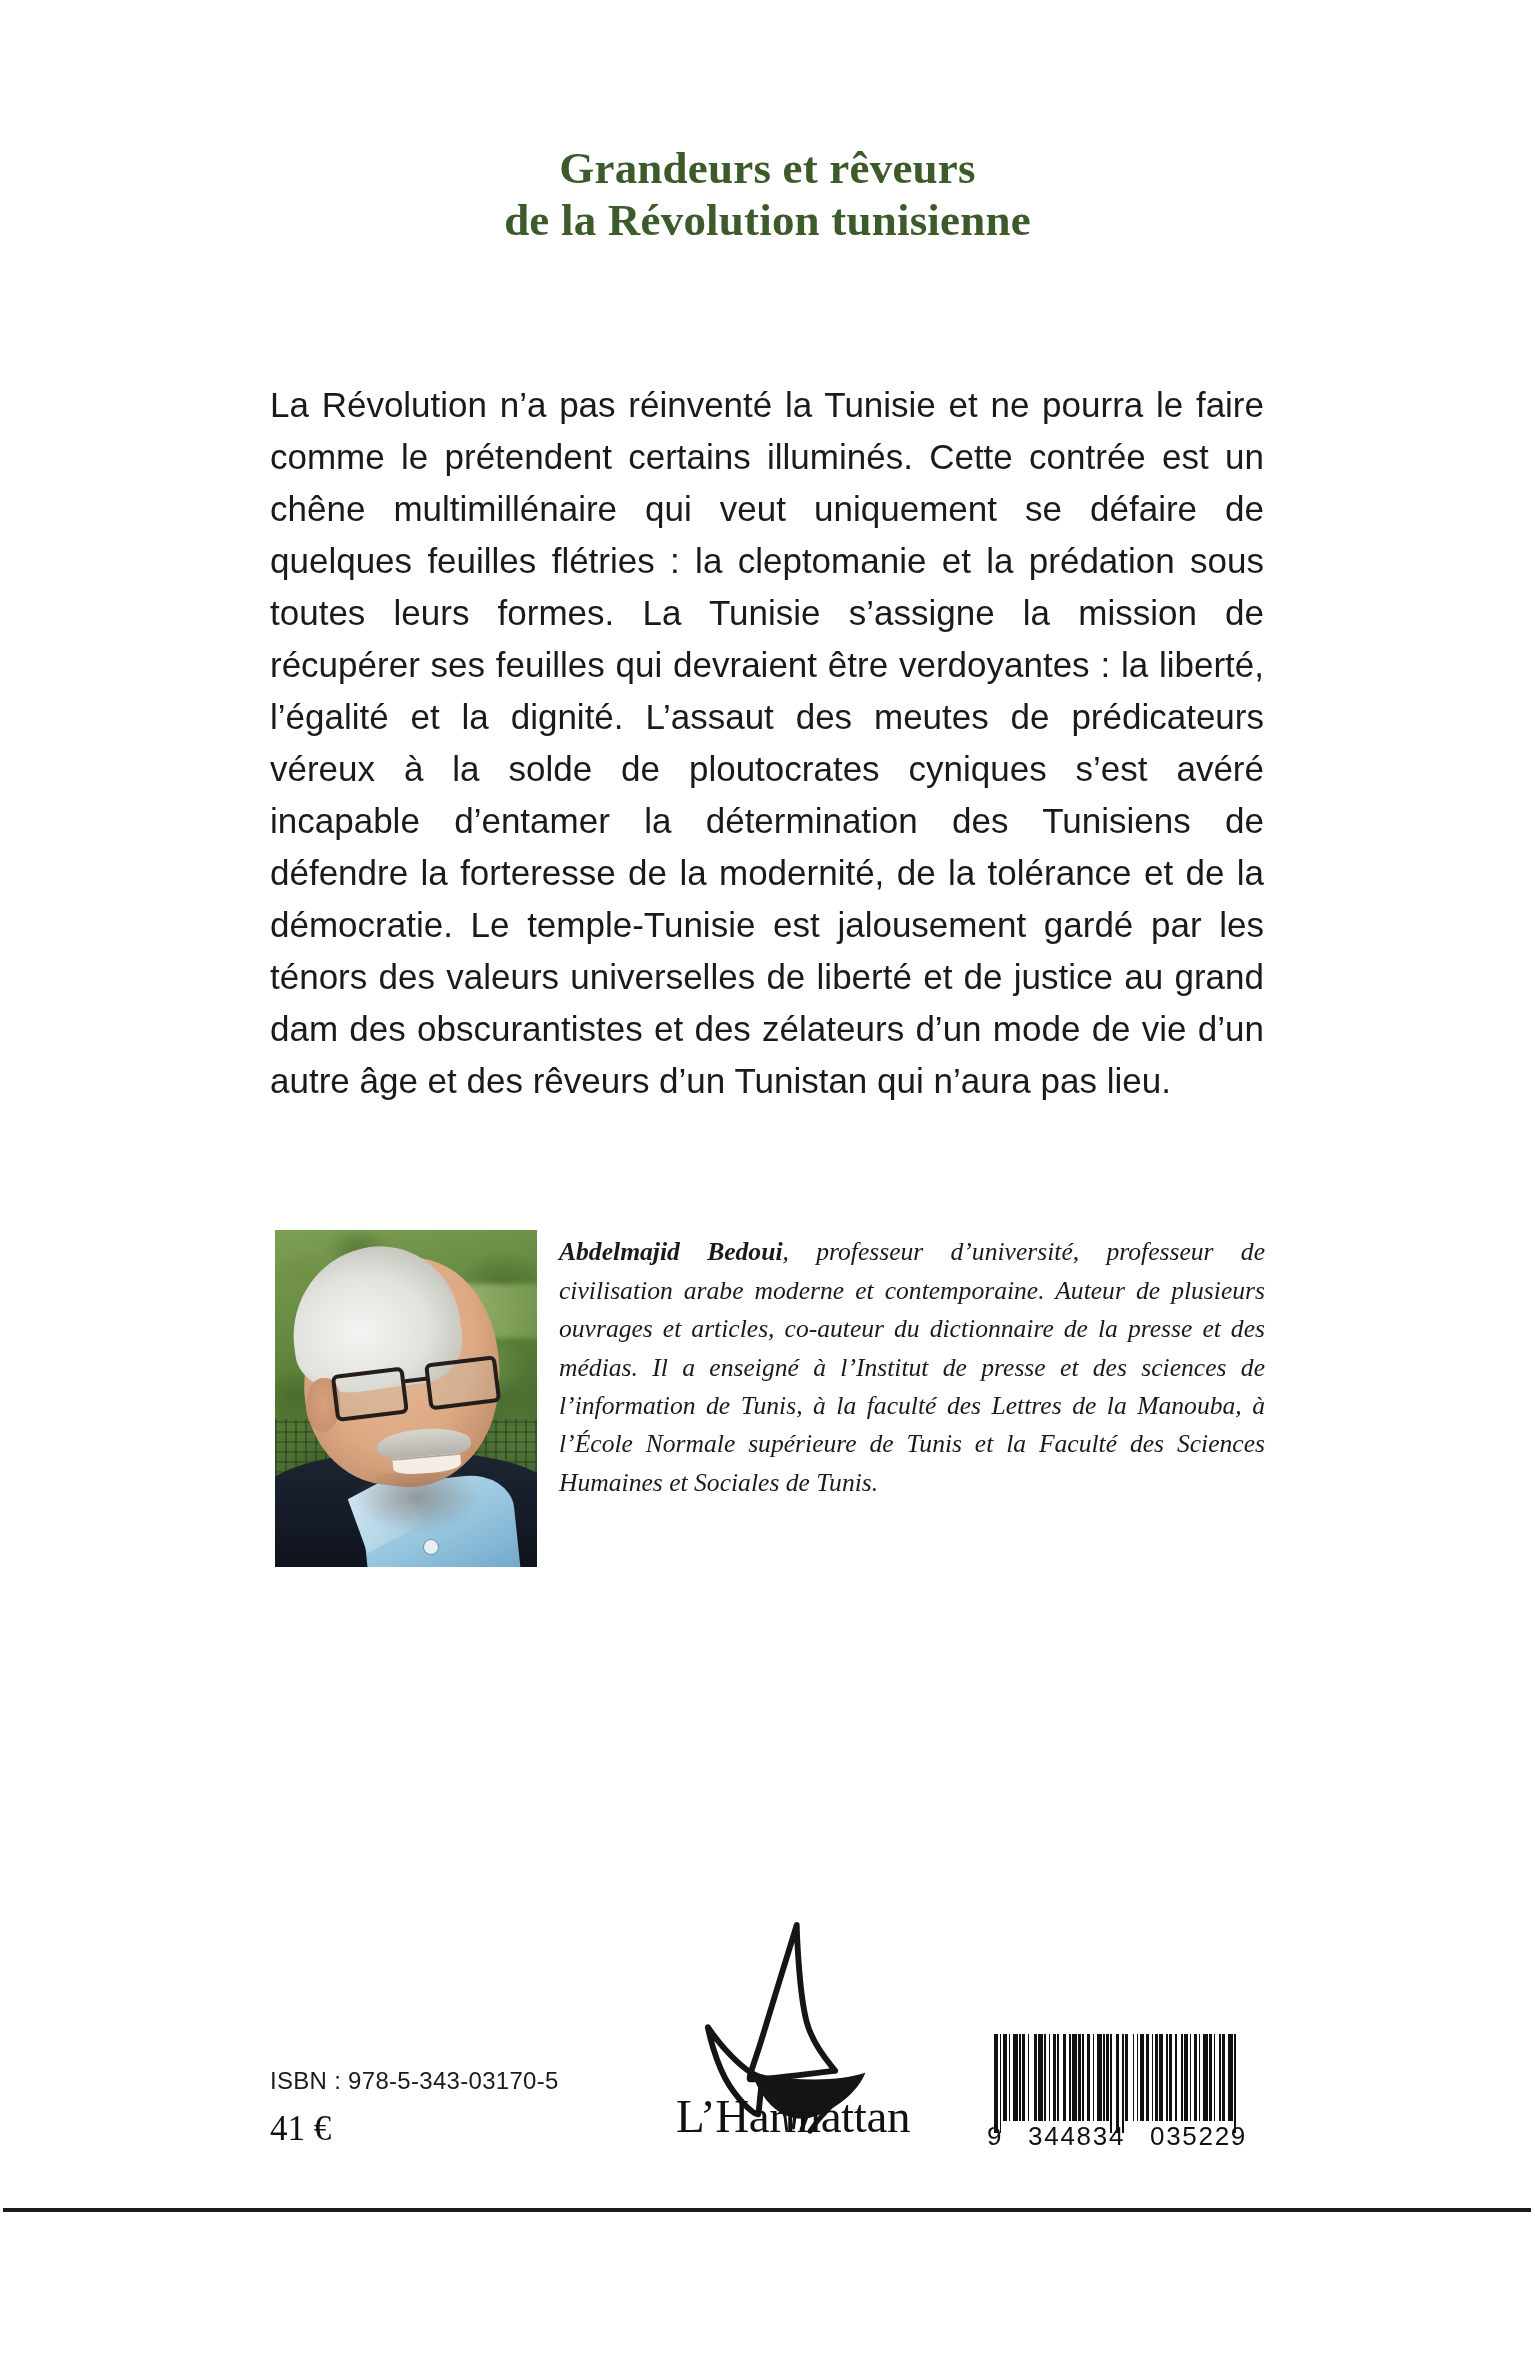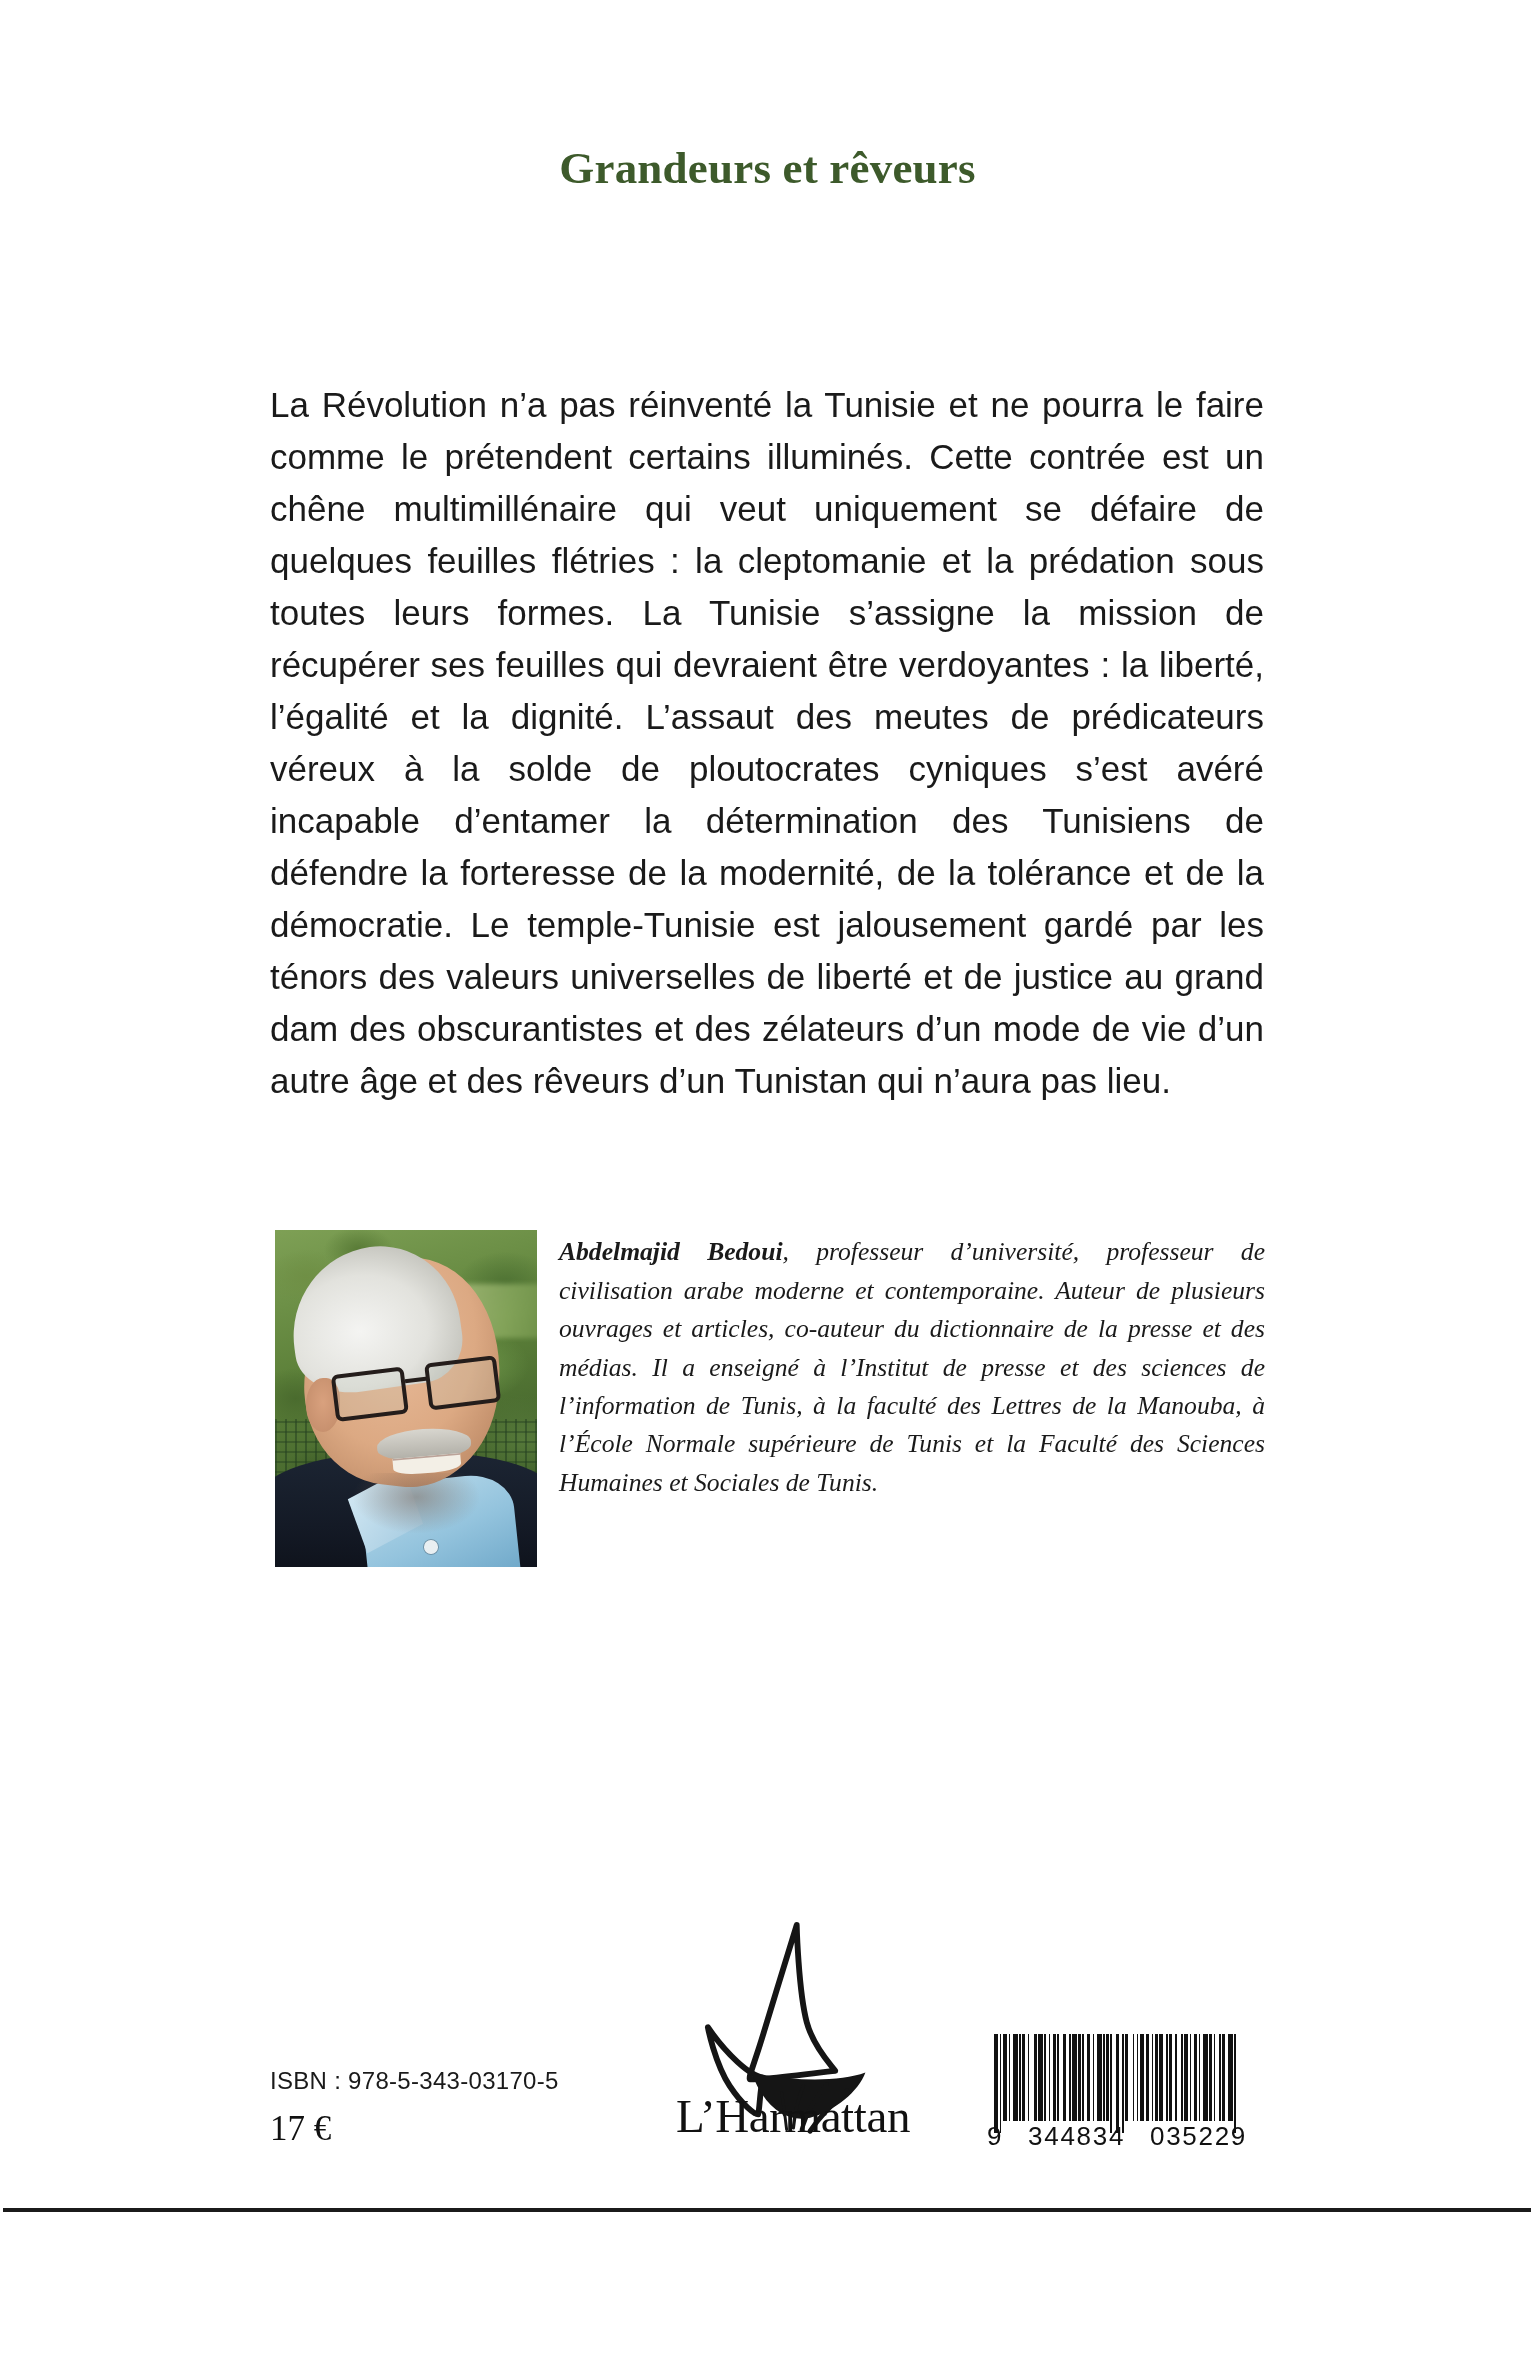--- a/index.html
+++ b/index.html
@@ -333,20 +333,21 @@
     white-space: nowrap;
   }
 </style>
 </head>
 <body>
 
 <div class="page">
 
   <div class="title-block">
     <div class="title-line">Grandeurs et rêveurs</div>
+    <div class="title-line">de la Révolution tunisienne</div>
   </div>
 
   <p class="blurb">La Révolution n’a pas réinventé la Tunisie et ne pourra le faire comme le prétendent certains illuminés. Cette contrée est un chêne multimillénaire qui veut uniquement se défaire de quelques feuilles flétries : la cleptomanie et la prédation sous toutes leurs formes. La Tunisie s’assigne la mission de récupérer ses feuilles qui devraient être verdoyantes : la liberté, l’égalité et la dignité. L’assaut des meutes de prédicateurs véreux à la solde de ploutocrates cyniques s’est avéré incapable d’entamer la détermination des Tunisiens de défendre la forteresse de la modernité, de la tolérance et de la démocratie. Le temple-Tunisie est jalousement gardé par les ténors des valeurs universelles de liberté et de justice au grand dam des obscurantistes et des zélateurs d’un mode de vie d’un autre âge et des rêveurs d’un Tunistan qui n’aura pas lieu.</p>
 
   <div class="author-block">
     <div class="author-photo">
       <div class="bg-foliage"></div>
       <div class="bg-path"></div>
       <div class="fence"></div>
       <div class="jacket"></div>
@@ -362,21 +363,21 @@
       <div class="glasses">
         <div class="lens left"></div>
         <div class="bridge"></div>
         <div class="lens right"></div>
       </div>
     </div>
     <p class="author-bio"><span class="author-name">Abdelmajid Bedoui</span><span>, professeur d’université, professeur de civilisation arabe moderne et contemporaine. Auteur de plusieurs ouvrages et articles, co-auteur du dictionnaire de la presse et des médias. Il a enseigné à l’Institut de presse et des sciences de l’information de Tunis, à la faculté des Lettres de la Manouba, à l’École Normale supérieure de Tunis et la Faculté des Sciences Humaines et Sociales de Tunis.</span></p>
   </div>
 
   <div class="isbn">ISBN : 978-5-343-03170-5</div>
-  <div class="price">17 €</div>
+  <div class="price">41 €</div>
 
   <div class="publisher-logo">
     <svg viewBox="0 0 290 300" xmlns="http://www.w3.org/2000/svg" aria-hidden="true">
 
       <path d="M150 14 C150 14 126 92 112 138 C100 178 92 196 94 198 C100 200 176 190 196 188 C192 182 170 160 162 130 C152 92 150 14 150 14 Z" fill="none" stroke="#151515" stroke-width="7" stroke-linejoin="round"></path>
 
       <path d="M44 136 C44 136 52 178 70 206 C86 230 100 240 104 240 C106 232 106 210 110 196 C94 194 66 168 44 136 Z" fill="none" stroke="#151515" stroke-width="7" stroke-linejoin="round"></path>
 
       <path d="M96 190 C140 200 200 202 232 190 C224 212 196 236 166 244 C140 250 112 234 96 190 Z" fill="#151515"></path>
 

